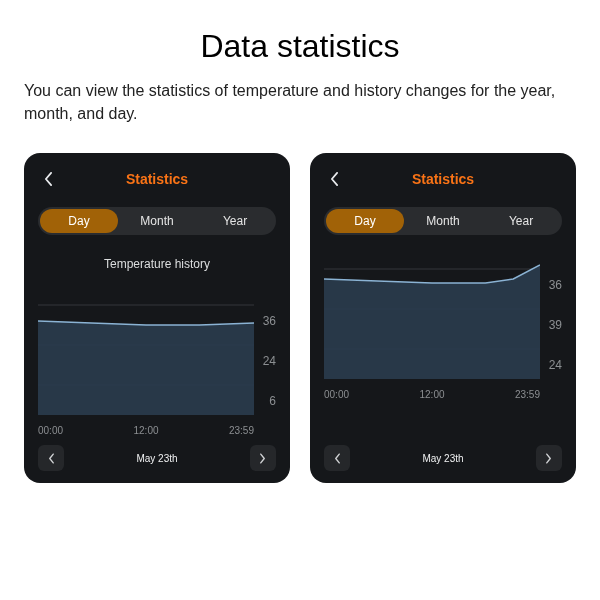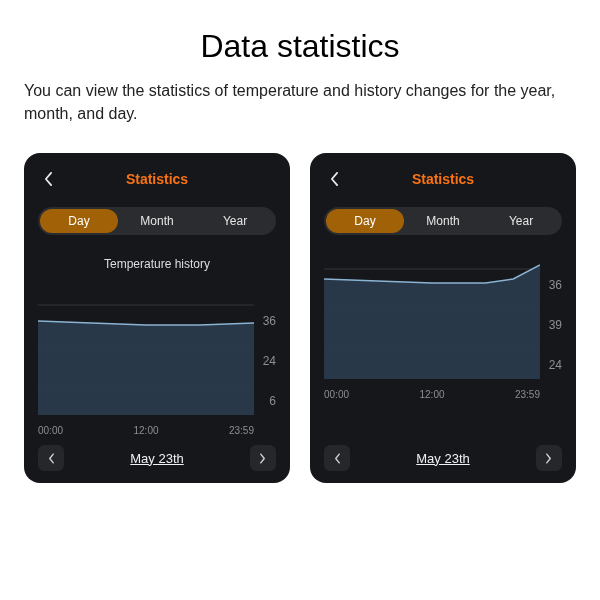--- a/index.html
+++ b/index.html
@@ -143,23 +143,22 @@
     height: 26px;
     background: #25272a;
     border-radius: 6px;
     display: flex;
     align-items: center;
     justify-content: center;
     cursor: pointer;
   }
   .date-nav svg { width: 7px; height: 11px; }
   .date-label {
-    font-size: 13px;
+    font-size: 10px;
     color: #f0f1f2;
-    text-decoration: underline;
   }
   .fill-path { fill: #2a3c4e; stroke: none; opacity: 0.9; }
   .line-path { fill: none; stroke: #8bb3d4; stroke-width: 1.5; }
 </style>
 </head>
 <body>
 
 <h1 class="page-title">Data statistics</h1>
 <p class="page-subtitle">You can view the statistics of temperature and history changes for the year, month, and day.</p>
 

